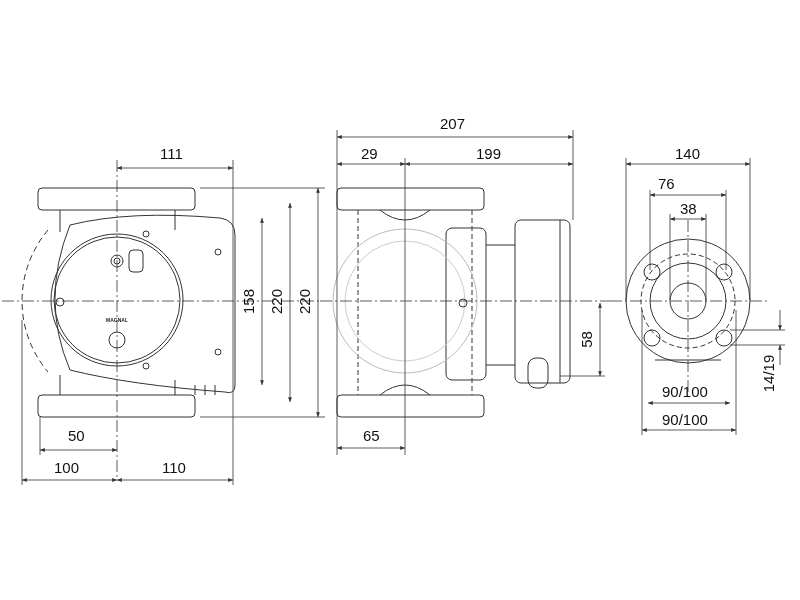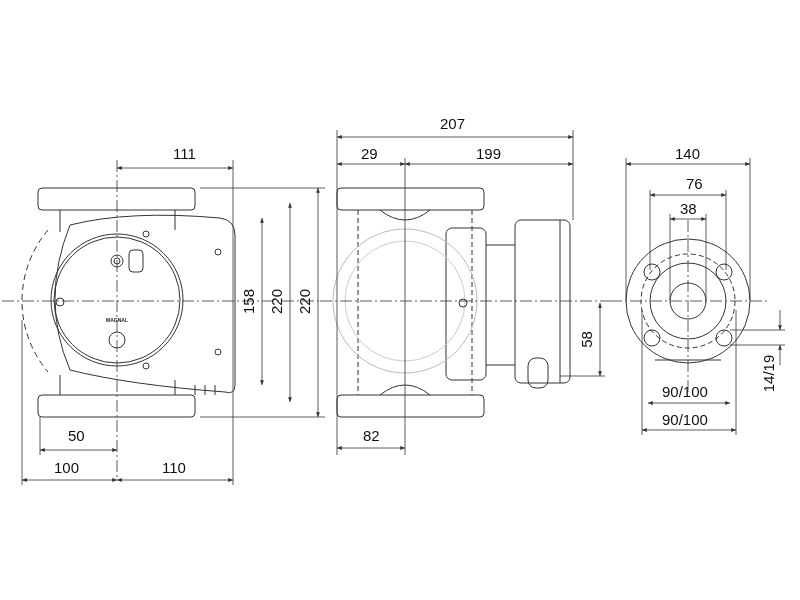--- a/index.html
+++ b/index.html
@@ -117,34 +117,34 @@
       <line x1="730" y1="330" x2="785" y2="330"></line>
       <line x1="730" y1="345" x2="785" y2="345"></line>
       <line x1="648" y1="403" x2="730" y2="403" marker-start="url(#ar)" marker-end="url(#ar)"></line>
       <line x1="642" y1="430" x2="736" y2="430" marker-start="url(#ar)" marker-end="url(#ar)"></line>
       <line x1="642" y1="310" x2="642" y2="435"></line>
       <line x1="736" y1="310" x2="736" y2="435"></line>
     </g>
   </g>
 </svg>
 
-<span class="lbl" style="left:173px;top:146px">111</span>
+<span class="lbl" style="left:160px;top:146px">111</span>
 <span class="lbl v" style="left:236px;top:294px">158</span>
 <span class="lbl v" style="left:264px;top:294px">220</span>
 <span class="lbl v" style="left:292px;top:294px">220</span>
 <span class="lbl" style="left:68px;top:428px">50</span>
 <span class="lbl" style="left:54px;top:460px">100</span>
 <span class="lbl" style="left:162px;top:460px">110</span>
 <span class="tiny" style="left:106px;top:317px">MAGNAL</span>
 
 <span class="lbl" style="left:440px;top:116px">207</span>
 <span class="lbl" style="left:361px;top:146px">29</span>
 <span class="lbl" style="left:476px;top:146px">199</span>
 <span class="lbl v" style="left:578px;top:332px">58</span>
-<span class="lbl" style="left:363px;top:428px">82</span>
+<span class="lbl" style="left:363px;top:428px">65</span>
 
 <span class="lbl" style="left:675px;top:146px">140</span>
-<span class="lbl" style="left:686px;top:176px">76</span>
+<span class="lbl" style="left:658px;top:176px">76</span>
 <span class="lbl" style="left:680px;top:201px">38</span>
 <span class="lbl v" style="left:750px;top:366px">14/19</span>
 <span class="lbl" style="left:662px;top:384px">90/100</span>
 <span class="lbl" style="left:662px;top:412px">90/100</span>
 </div>
 
 </body></html>

